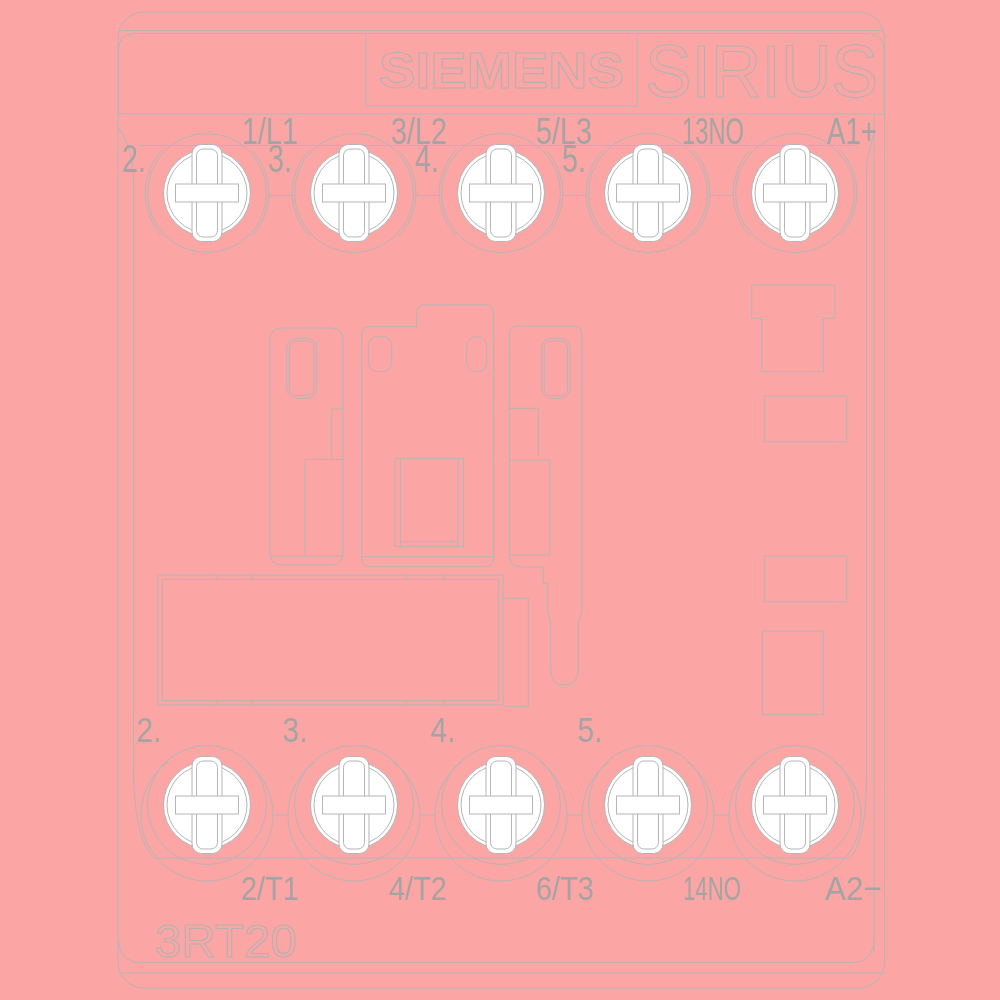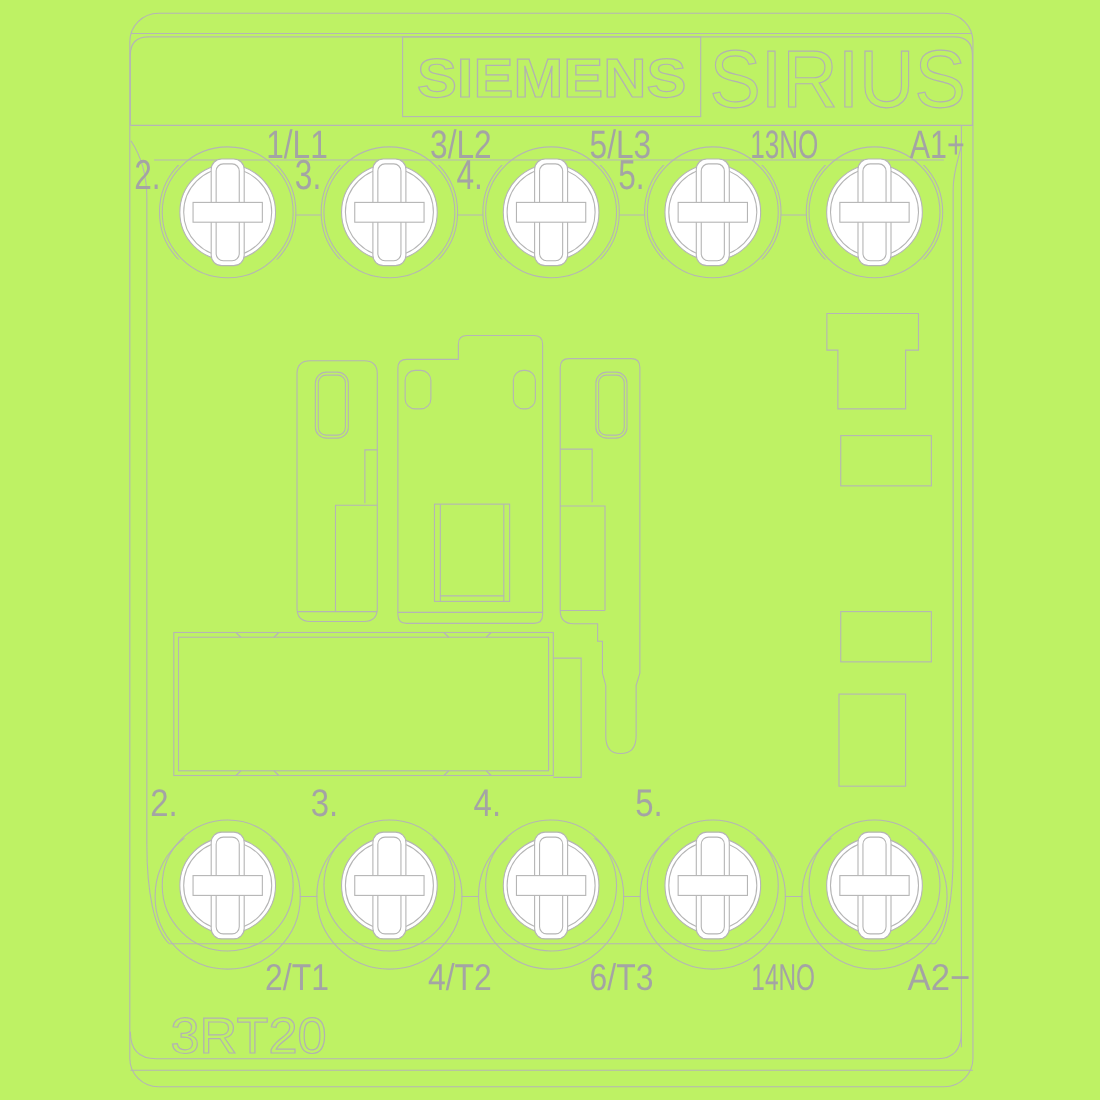--- a/index.html
+++ b/index.html
@@ -1,16 +1,16 @@
 <!DOCTYPE html>
 <html><head>
 <meta charset="utf-8">
 <style>
   html,body{margin:0;padding:0;background:#fff;}
-  .stage{position:relative;width:1000px;height:1000px;background:#bef264;overflow:hidden;}
+  .stage{position:relative;width:1000px;height:1000px;background:#fca5a5;overflow:hidden;}
   svg{display:block;}
   .ln{fill:none;stroke:#b5b5b5;stroke-width:1;}
   .wh{fill:#ffffff;}
   .lbl{font-family:"Liberation Sans","DejaVu Sans",sans-serif;fill:#a4a4a4;}
   .out{font-family:"Liberation Sans","DejaVu Sans",sans-serif;fill:none;stroke:#b2b2b2;stroke-width:1.1;}
   .bold{font-weight:700;}
 </style>
 </head>
 <body>
 

